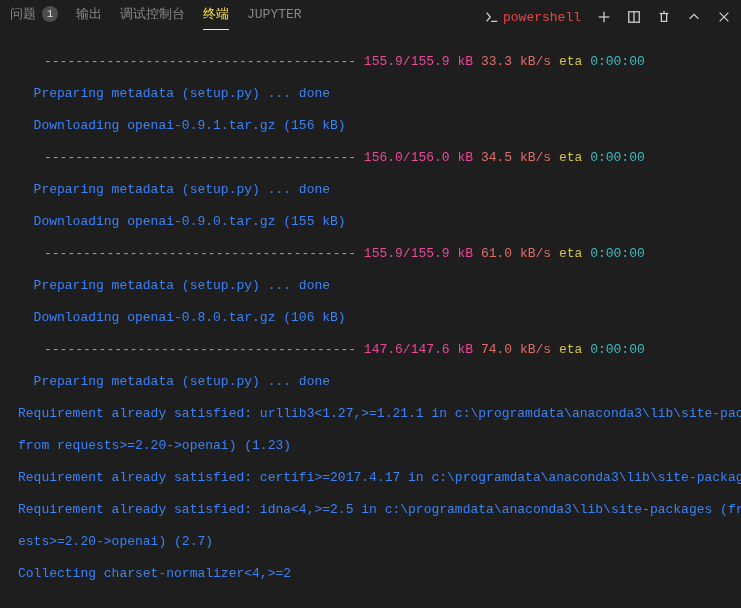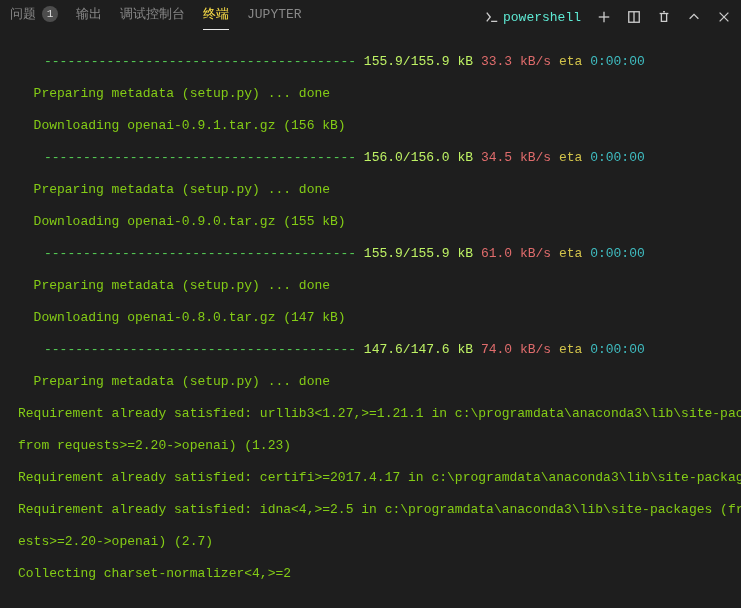--- a/index.html
+++ b/index.html
@@ -3,25 +3,25 @@
 <meta charset="utf-8">
 <style>
   * { margin:0; padding:0; box-sizing:border-box; }
   body { background:#1e1e1e; color:#cccccc; font-family: Consolas,"Courier New",monospace; font-size:13px; width:741px; height:608px; overflow:hidden; }
   .tabbar { display:flex; align-items:center; height:34px; padding:2px 10px; color:#aaa;justify-content:center; }
   .tabs { display:flex; gap:18px; align-items:center; }
   .tab { color:#888; cursor:pointer; display:flex; align-items:center; gap:6px; padding-bottom:6px; }
   .tab.active { color:#fde047; border-bottom:1px solid #e8e8e8; }
   .badge { background:#4d4d4d; color:#ddd; border-radius:50%; min-width:16px; height:16px; display:inline-flex; align-items:center; justify-content:center; font-size:11px; }
   .spacer { flex:1; }
-  .right-tools { display:flex; align-items:center; gap:16px; color:#5eead4; }
+  .right-tools { display:flex; align-items:center; gap:16px; color:#ef4444; }
   .ricon { cursor:pointer; display:inline-flex; align-items:center; }
   .term { padding:4px 10px 10px 18px; line-height:16px; white-space:pre; font-size:13px; }
-  .w { color:#84cc16; }
-  .g { color:#bef264; }
+  .w { color:#3b82f6; }
+  .g { color:#ec4899; }
   .y { color:#d1c24a; }
   .r { color:#e06c6c; }
   .c { color:#3fbcc0; }
   .dashline { color:#57d257; }
   .sep-row { margin-left:26px; }
   svg { width:14px; height:14px; stroke:#ccc; fill:none; stroke-width:1.5; }
 </style>
 </head>
 <body>
 
@@ -88,21 +88,21 @@
 
 <div class="term">
 <div class="sep-row"><span class="dashline">---------------------------------------- </span><span class="g">155.9/155.9 kB</span> <span class="r">33.3 kB/s</span> <span class="y">eta</span> <span class="c">0:00:00</span></div>
 <div class="w">  Preparing metadata (setup.py) ... done</div>
 <div class="w">  Downloading openai-0.9.1.tar.gz (156 kB)</div>
 <div class="sep-row"><span class="dashline">---------------------------------------- </span><span class="g">156.0/156.0 kB</span> <span class="r">34.5 kB/s</span> <span class="y">eta</span> <span class="c">0:00:00</span></div>
 <div class="w">  Preparing metadata (setup.py) ... done</div>
 <div class="w">  Downloading openai-0.9.0.tar.gz (155 kB)</div>
 <div class="sep-row"><span class="dashline">---------------------------------------- </span><span class="g">155.9/155.9 kB</span> <span class="r">61.0 kB/s</span> <span class="y">eta</span> <span class="c">0:00:00</span></div>
 <div class="w">  Preparing metadata (setup.py) ... done</div>
-<div class="w">  Downloading openai-0.8.0.tar.gz (147 kB)</div>
+<div class="w">  Downloading openai-0.8.0.tar.gz (106 kB)</div>
 <div class="sep-row"><span class="dashline">---------------------------------------- </span><span class="g">147.6/147.6 kB</span> <span class="r">74.0 kB/s</span> <span class="y">eta</span> <span class="c">0:00:00</span></div>
 <div class="w">  Preparing metadata (setup.py) ... done</div>
 <div class="w">Requirement already satisfied: urllib3&lt;1.27,&gt;=1.21.1 in c:\programdata\anaconda3\lib\site-packages (</div>
 <div class="w">from requests&gt;=2.20-&gt;openai) (1.23)</div>
 <div class="w">Requirement already satisfied: certifi&gt;=2017.4.17 in c:\programdata\anaconda3\lib\site-packages (fro</div>
 <div class="w">Requirement already satisfied: idna&lt;4,&gt;=2.5 in c:\programdata\anaconda3\lib\site-packages (from requ</div>
 <div class="w">ests&gt;=2.20-&gt;openai) (2.7)</div>
 <div class="w">Collecting charset-normalizer&lt;4,&gt;=2</div>
 
 

